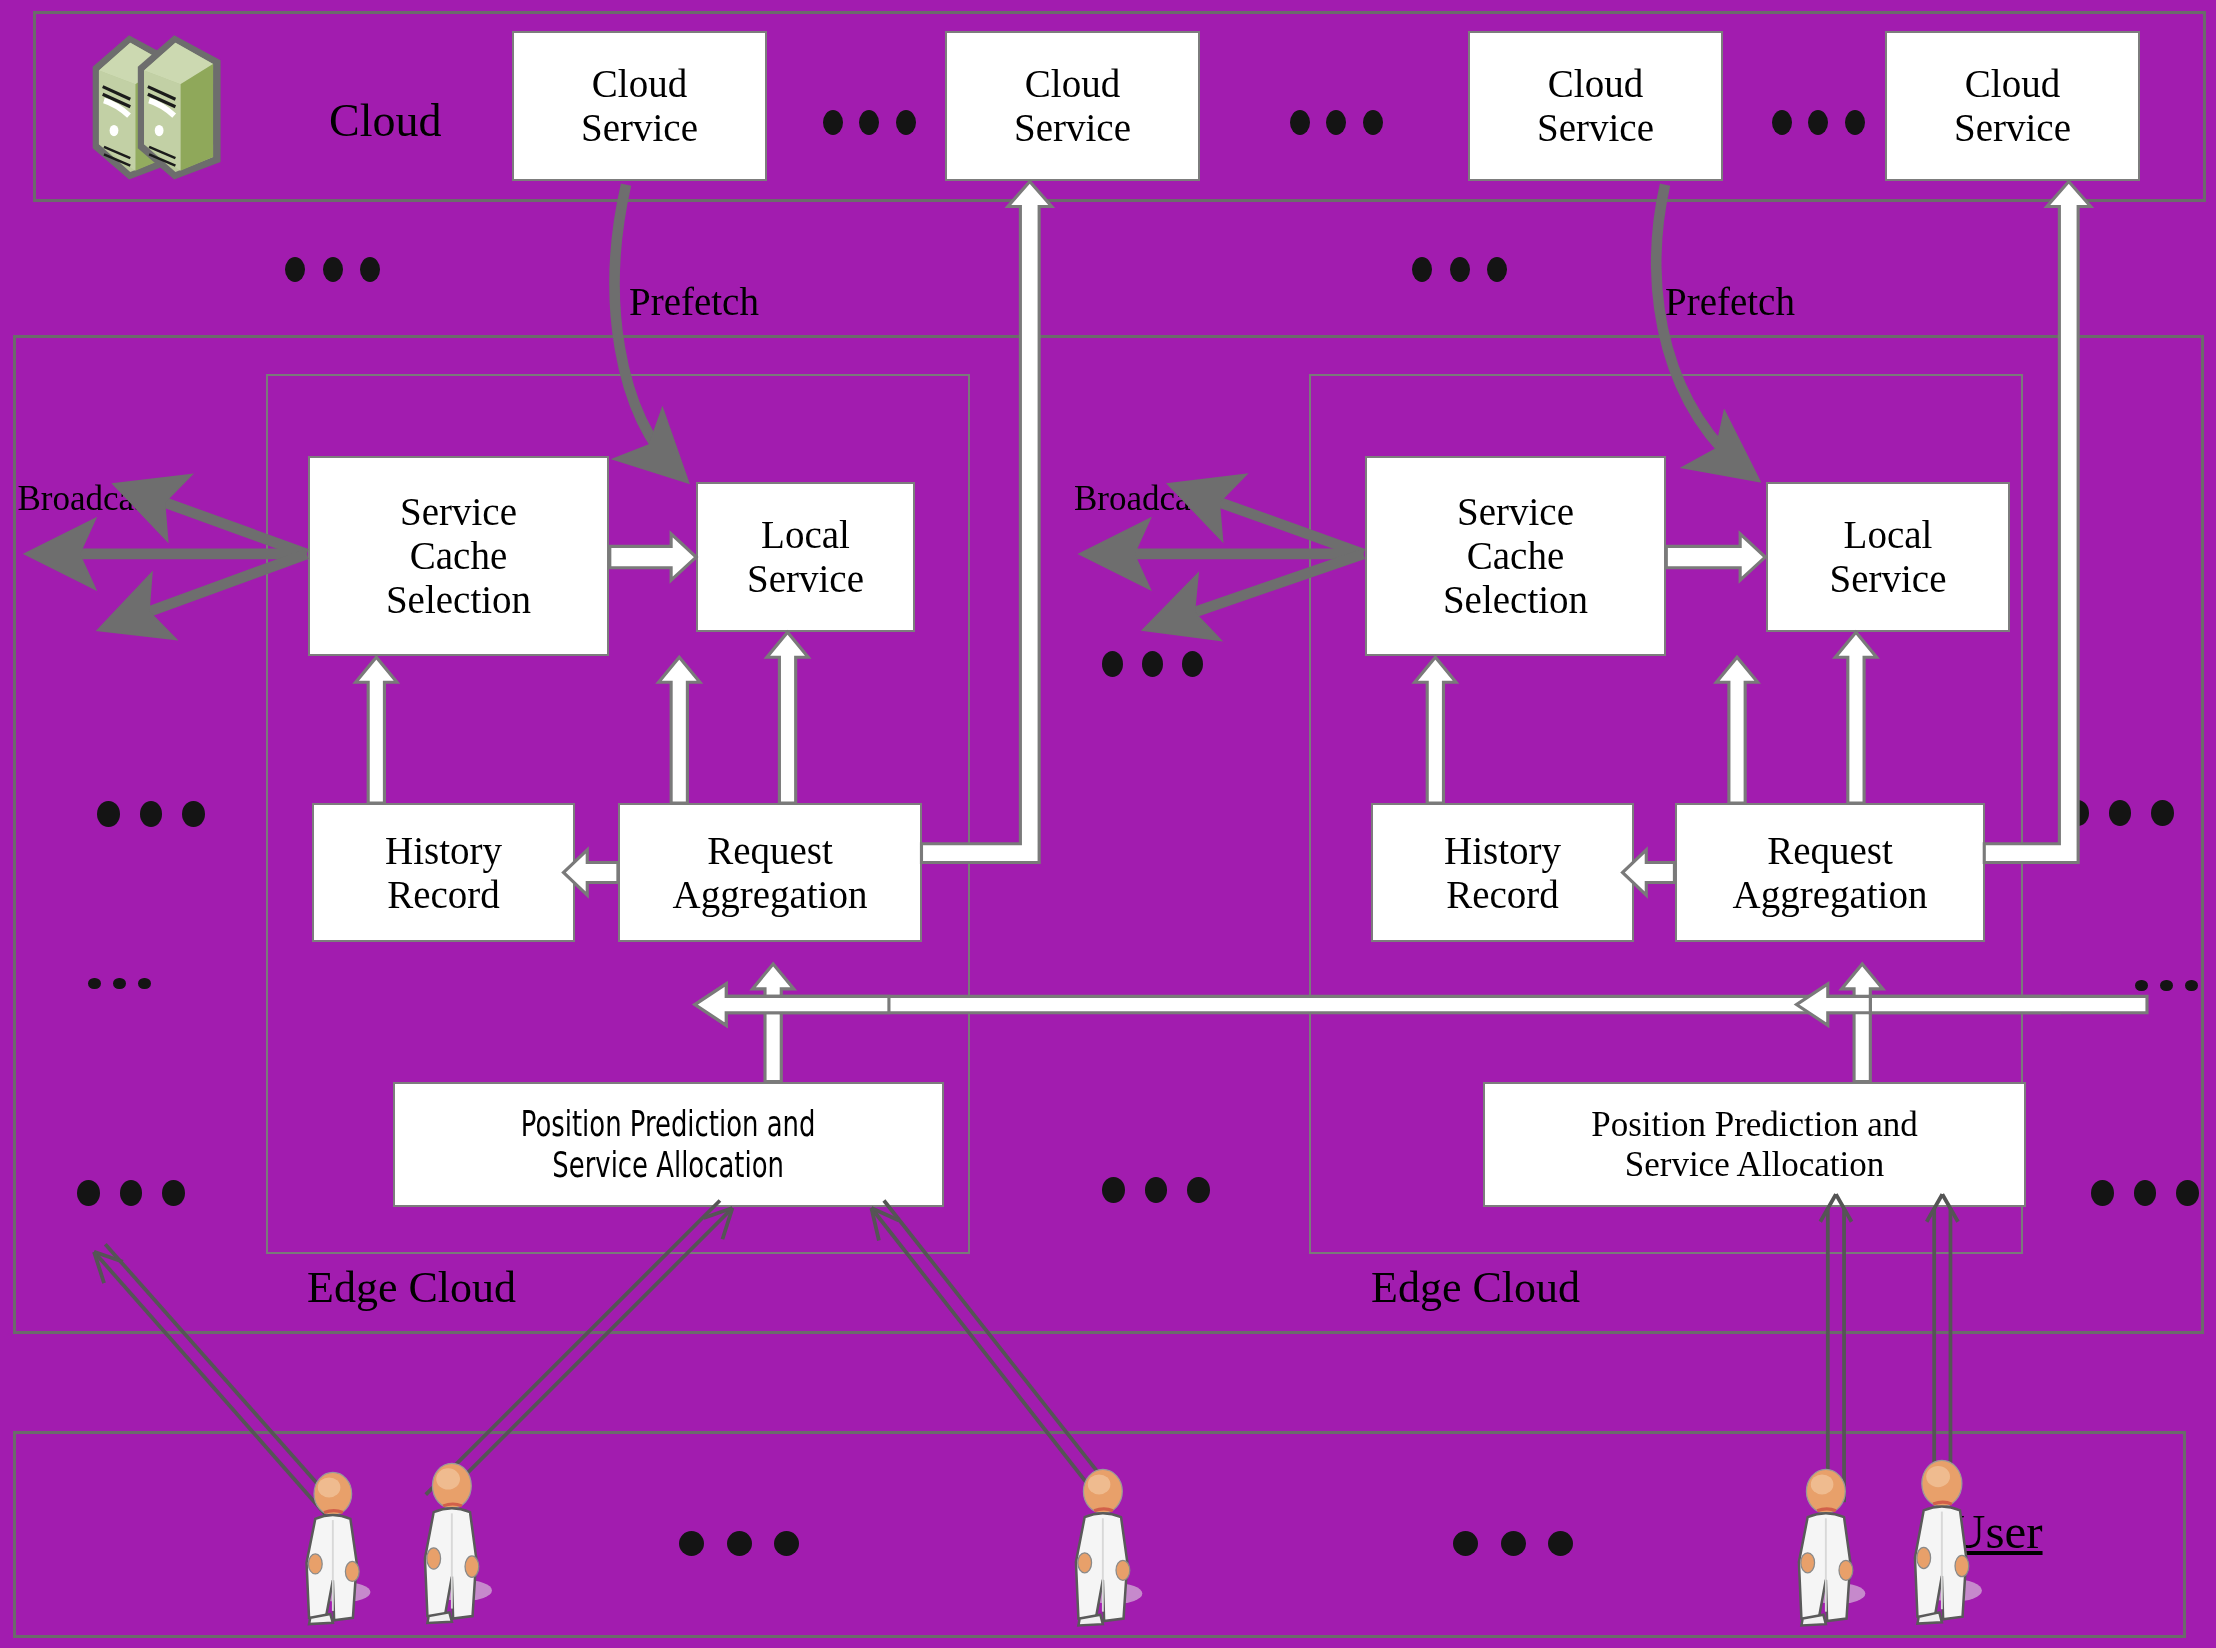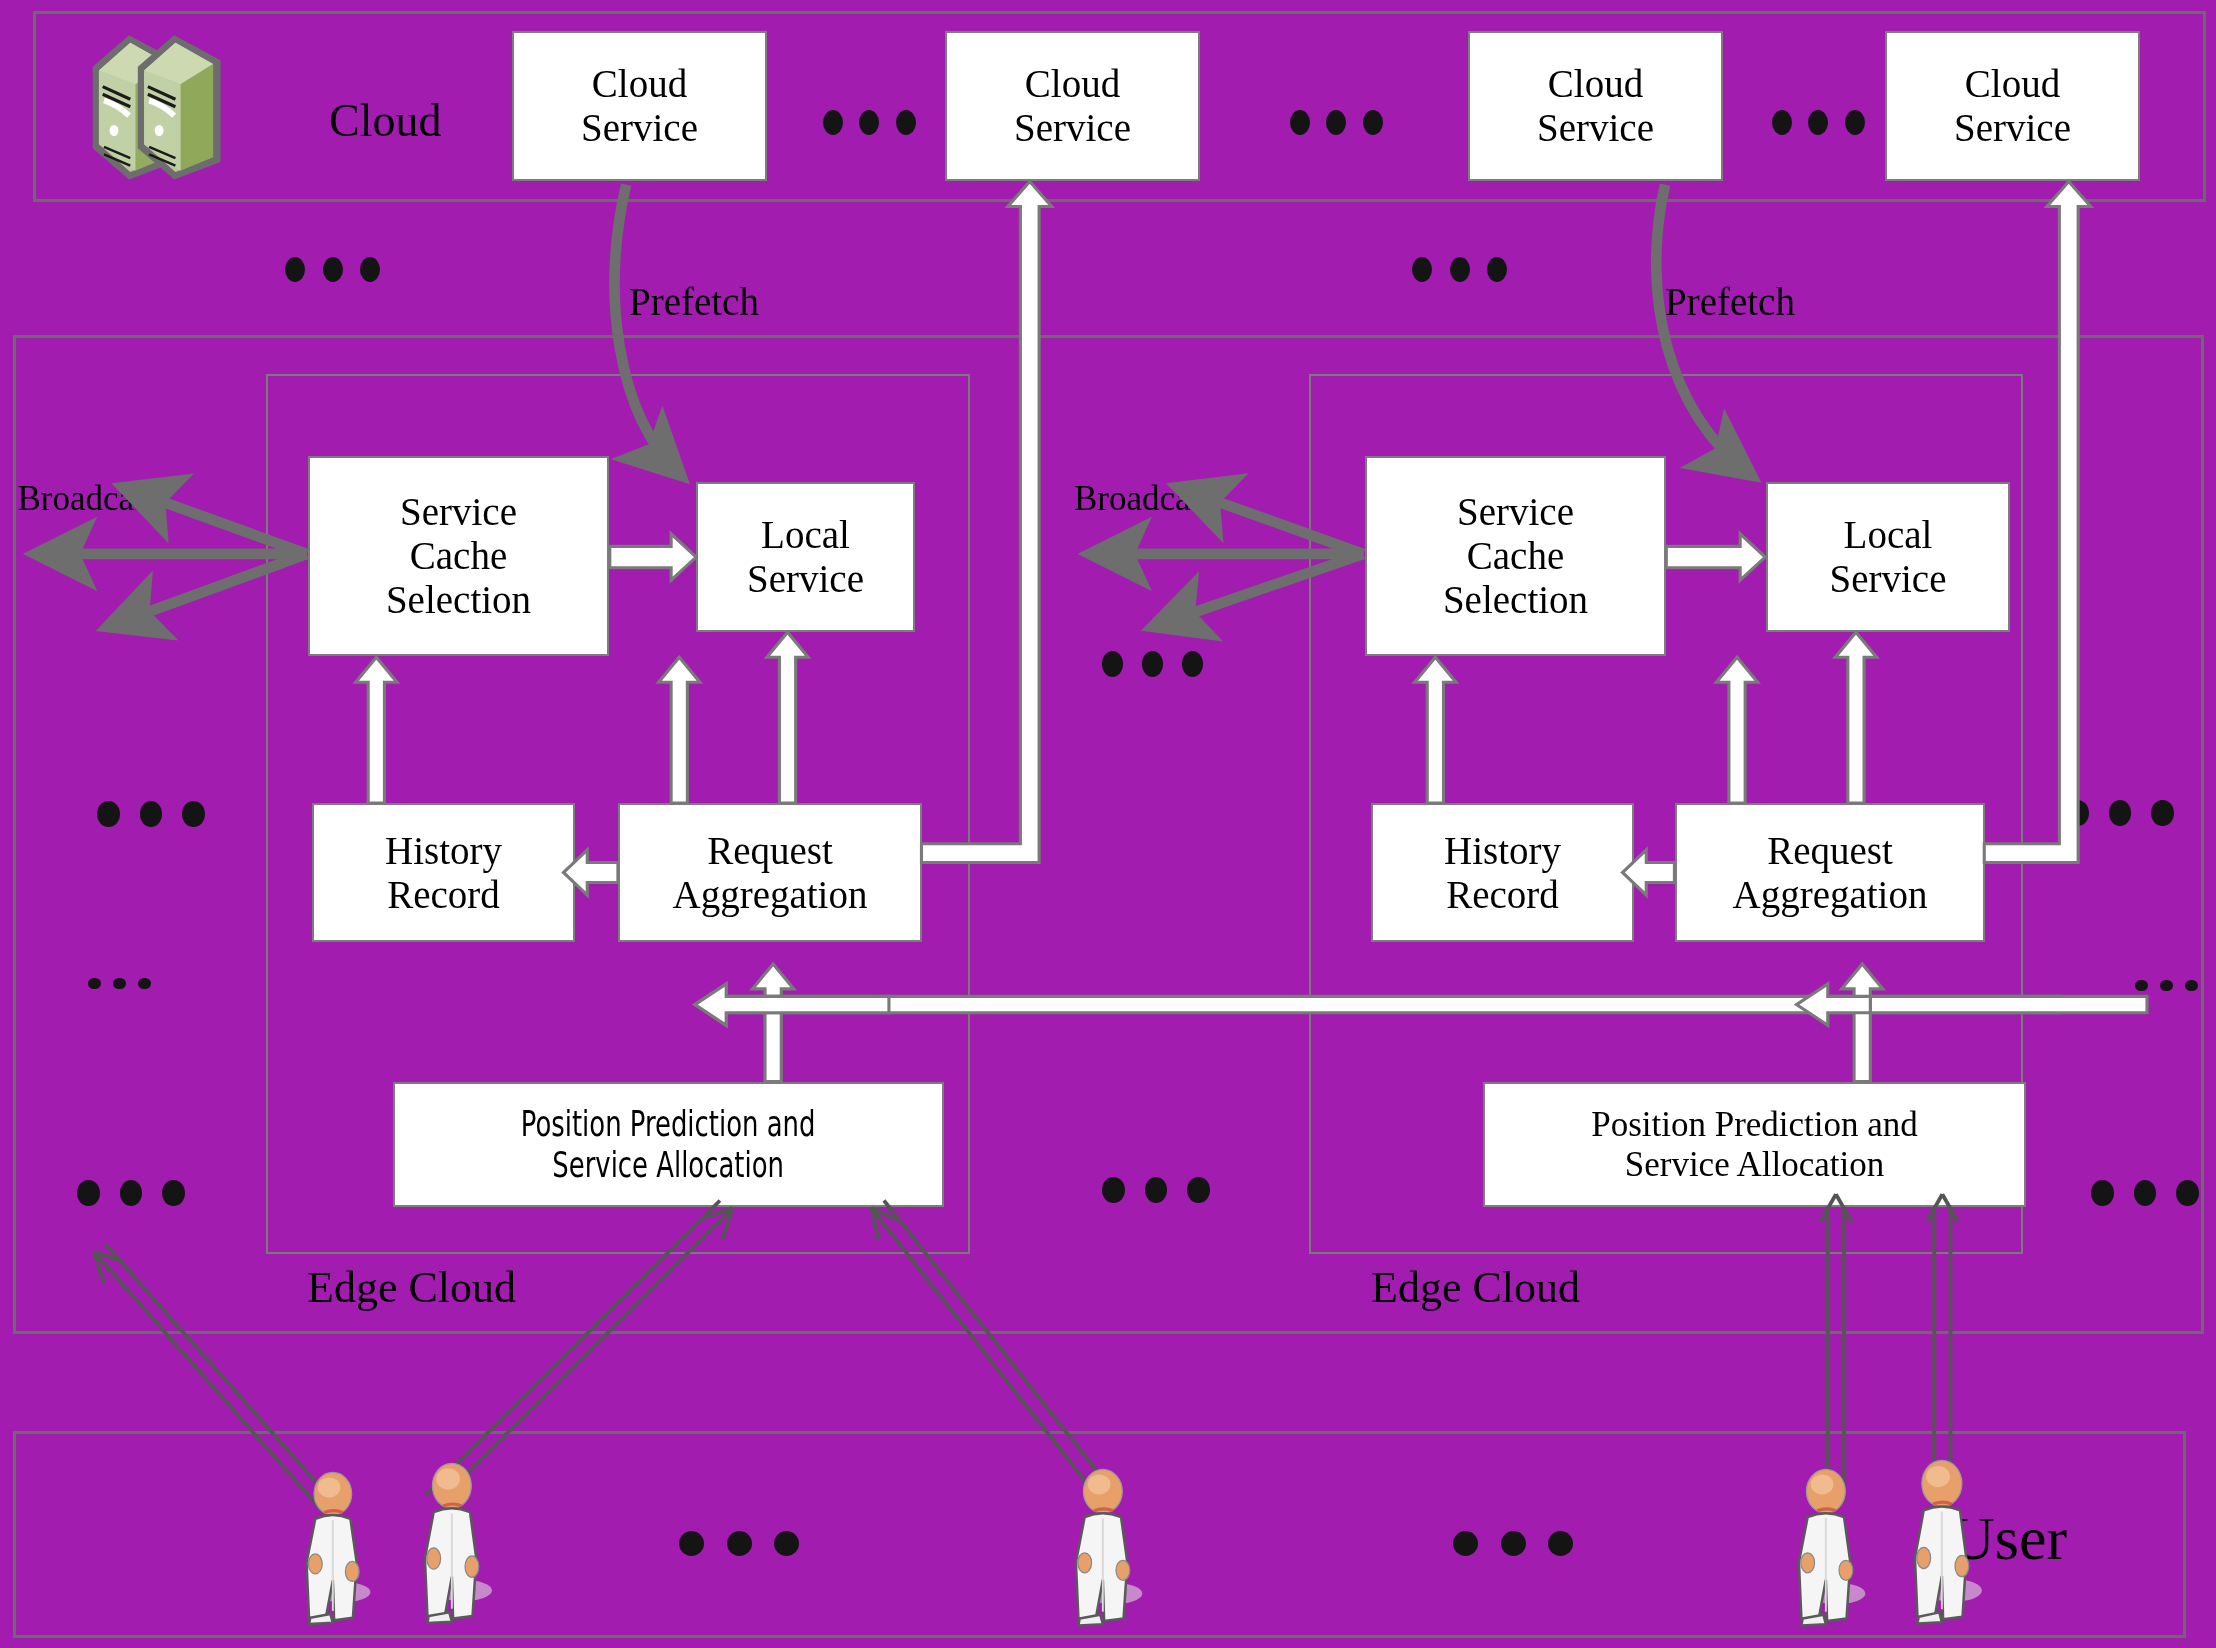--- a/index.html
+++ b/index.html
@@ -250,21 +250,21 @@
     <i style="width:12.5px;height:11.3px;"></i>
       <i style="width:12.5px;height:11.3px;"></i>
       <i style="width:12.5px;height:11.3px;"></i>
   </div>
   <div class="dots" style="left:2091px;top:1180px;gap:20px;">
     <i style="width:22.5px;height:26px;"></i>
       <i style="width:22.5px;height:26px;"></i>
       <i style="width:22.5px;height:26px;"></i>
   </div>
 
-  <div class="lbl" style="left:1950px;top:1503px;font-size:62px;">User</div>
+  <div class="lbl" style="left:1950px;top:1503px;font-size:49px;text-decoration:underline;">User</div>
 
   <div class="dots" style="left:679px;top:1531px;gap:22.5px;">
     <i style="width:25px;height:25px;"></i>
       <i style="width:25px;height:25px;"></i>
       <i style="width:25px;height:25px;"></i>
   </div>
   <div class="dots" style="left:1453px;top:1531px;gap:22.5px;">
     <i style="width:25px;height:25px;"></i>
       <i style="width:25px;height:25px;"></i>
       <i style="width:25px;height:25px;"></i>

